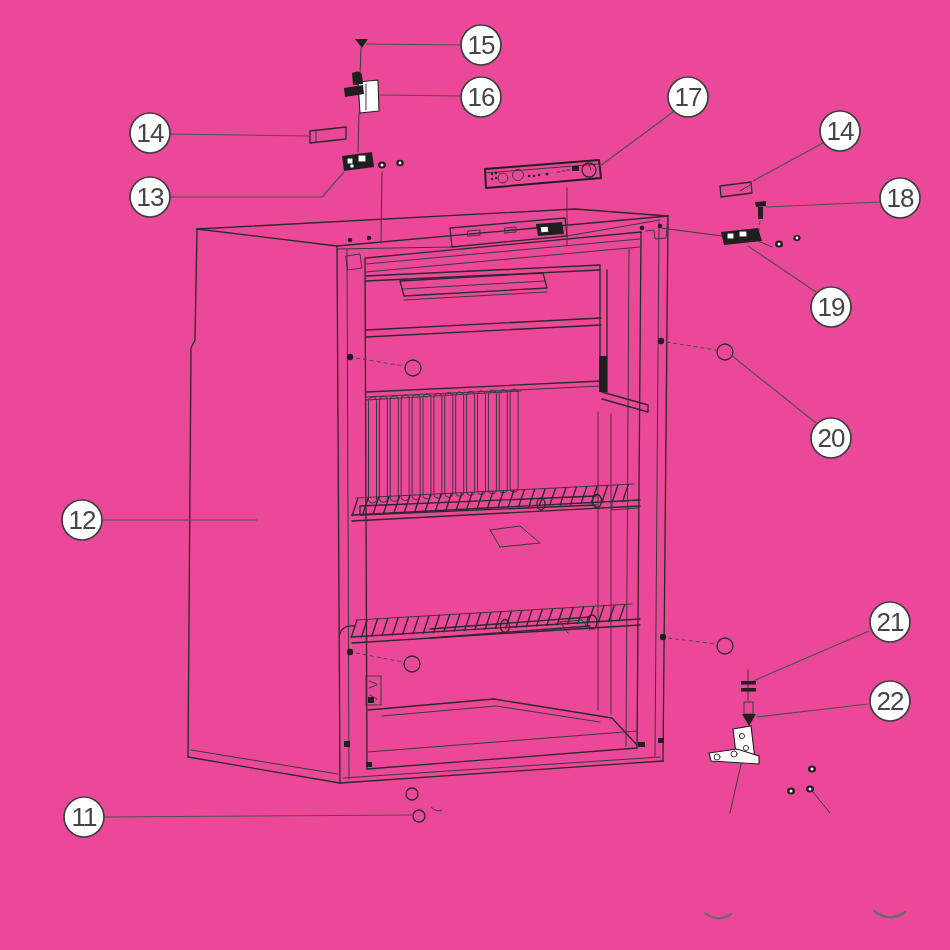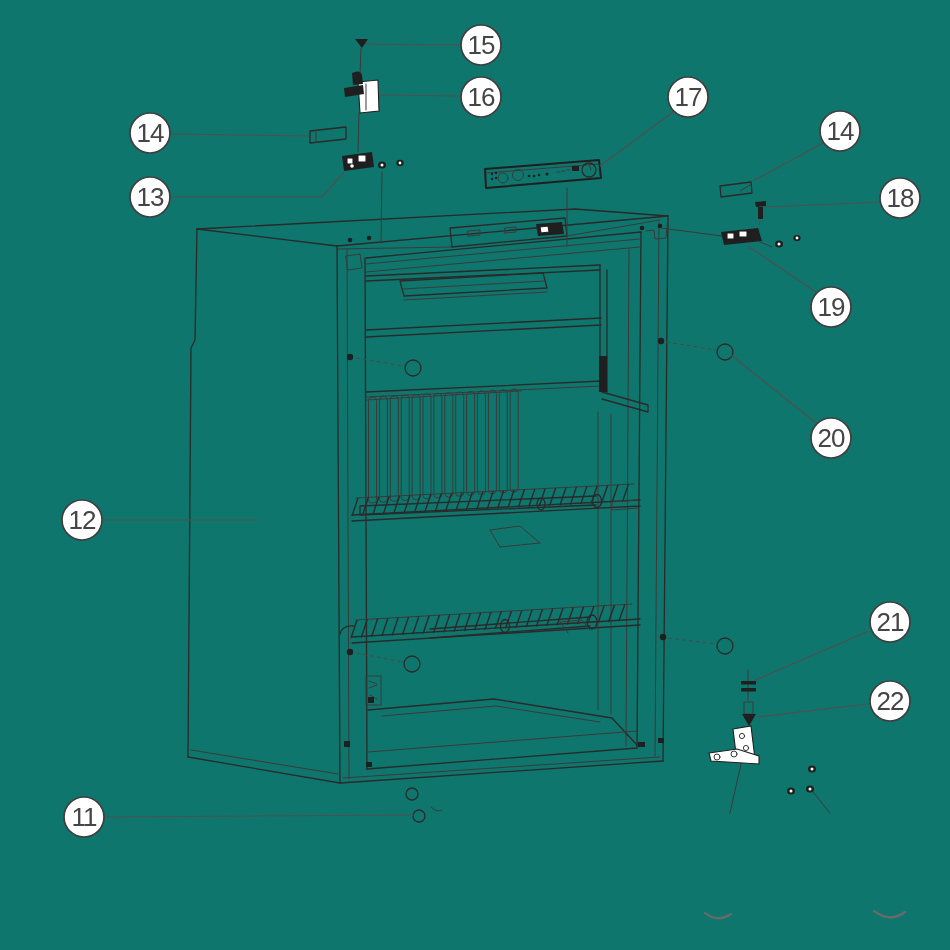--- a/index.html
+++ b/index.html
@@ -1,16 +1,16 @@
 <!DOCTYPE html>
 <html><head>
 <meta charset="utf-8">
 <style>
   html,body{margin:0;padding:0;background:#ffffff;}
-  #stage{position:relative;width:950px;height:950px;background:#0f766e;overflow:hidden;
+  #stage{position:relative;width:950px;height:950px;background:#ec4899;overflow:hidden;
          font-family:"Liberation Sans",sans-serif;}
   svg{display:block;}
   .ln{fill:none;stroke:#2a2a2a;stroke-width:1.3;stroke-linecap:round;stroke-linejoin:round;}
   .lnthin{fill:none;stroke:#3a3a3a;stroke-width:1;stroke-linecap:round;}
   .ln2{fill:none;stroke:#1f1f1f;stroke-width:2;stroke-linecap:round;stroke-linejoin:round;}
   .dk{fill:#1f1f1f;stroke:none;}
   .wh{fill:#ffffff;stroke:#1f1f1f;stroke-width:1.1;}
   .dsh{fill:none;stroke:#4a4a4a;stroke-width:1;stroke-dasharray:4 3;}
   .leader{fill:none;stroke:#4f4f4f;stroke-width:1.15;stroke-linejoin:round;}
   .co-ring{fill:#ffffff;stroke:#3e3e3e;stroke-width:1.7;}

